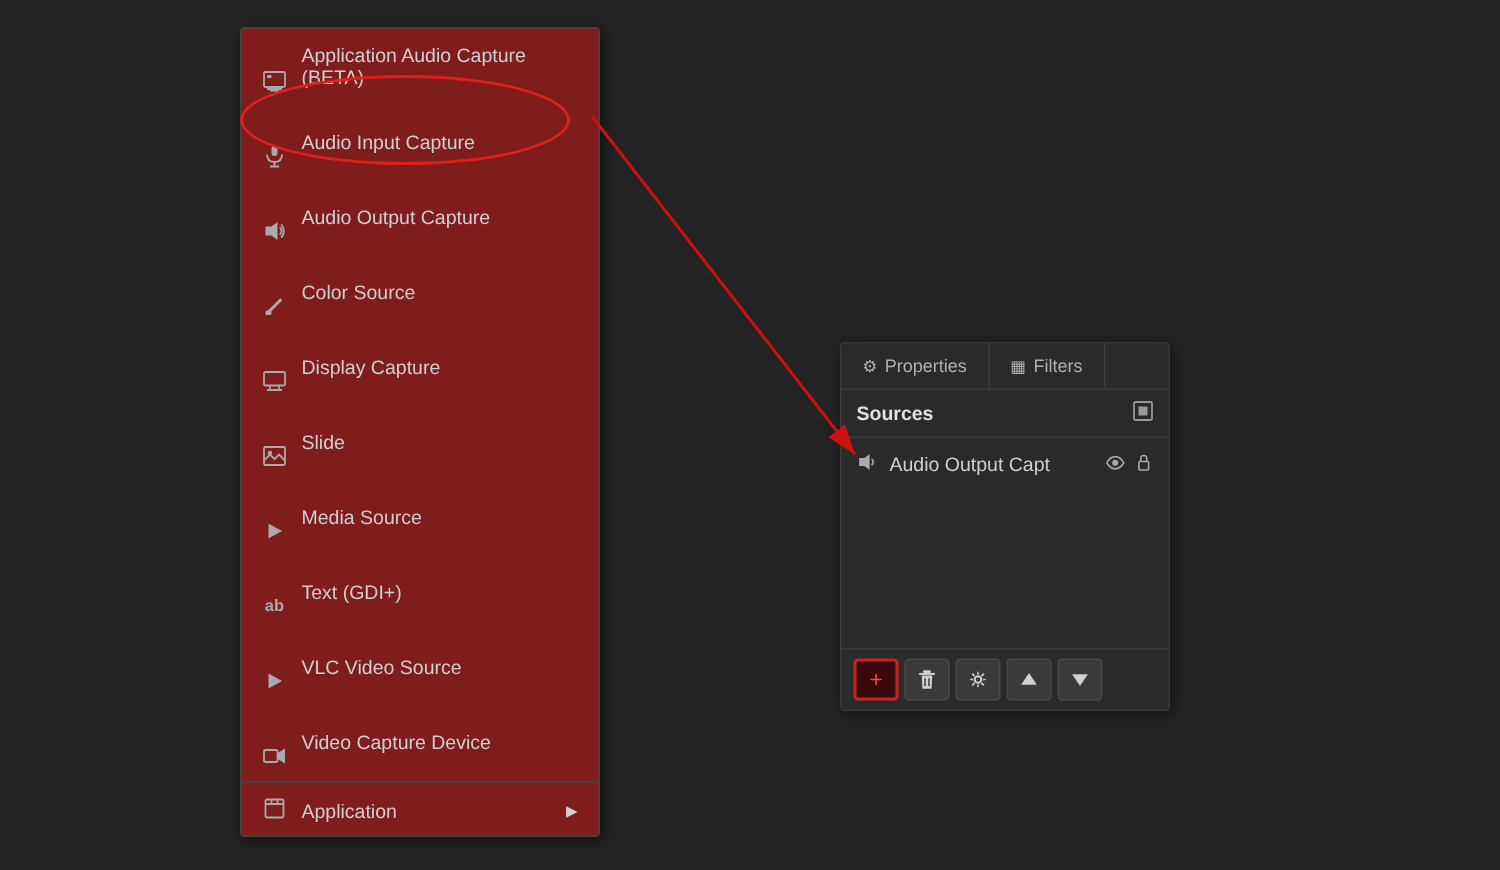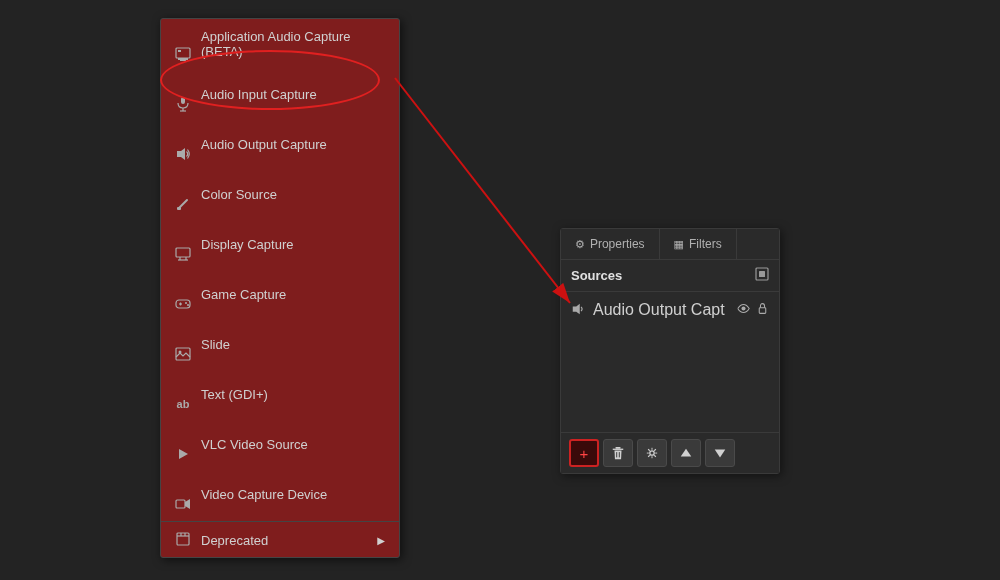--- a/index.html
+++ b/index.html
@@ -157,21 +157,21 @@
       gap: 8px;
       color: #d0d0d0;
       font-size: 12px;
       cursor: pointer;
     }
     .source-row .src-icon {
       font-size: 13px;
     }
     .source-row .src-name {
       flex: 1;
-      font-size: 16px;
+      font-size: 13px;
     }
     .source-row .src-actions {
       display: flex;
       gap: 6px;
       align-items: center;
       color: #888;
     }
     .source-row .src-actions span {
       font-size: 12px;
       cursor: pointer;
@@ -260,45 +260,41 @@
       <svg width="16" height="16" viewBox="0 0 16 16" fill="none" stroke="#aaa" stroke-width="1.2">
         <rect x="1" y="2" width="14" height="9" rx="1"></rect>
         <line x1="5" y1="11" x2="5" y2="14"></line>
         <line x1="11" y1="11" x2="11" y2="14"></line>
         <line x1="3" y1="14" x2="13" y2="14"></line>
       </svg>
     </span>
     <span>Display Capture</span>
   </div>
 
-  <div class="menu-item">
-    <span class="icon">
-      <svg width="16" height="16" viewBox="0 0 16 16" fill="#aaa">
-        <rect x="1" y="4" width="14" height="8" rx="3" fill="none" stroke="#aaa" stroke-width="1.2"></rect>
-        <line x1="4" y1="8" x2="7" y2="8" stroke="#aaa" stroke-width="1.2"></line>
-        <line x1="5.5" y1="6.5" x2="5.5" y2="9.5" stroke="#aaa" stroke-width="1.2"></line>
-        <circle cx="11" cy="7" r="1" fill="#aaa"></circle>
-        <circle cx="13" cy="9" r="1" fill="#aaa"></circle>
-      </svg>
-    </span>
-    <span>Game Capture</span>
-  </div>
 
   <div class="menu-item">
     <span class="icon">
       <svg width="16" height="16" viewBox="0 0 16 16" fill="none" stroke="#aaa" stroke-width="1.2">
         <rect x="1" y="2" width="14" height="12" rx="1"></rect>
         <circle cx="5" cy="6" r="1.5" fill="#aaa" stroke="none"></circle>
         <polyline points="1,11 5,7 8,10 11,7 15,11" fill="none" stroke="#aaa" stroke-width="1.2"></polyline>
       </svg>
     </span>
     <span>Slide</span>
   </div>
 
 
+  <div class="menu-item">
+    <span class="icon">
+      <svg width="16" height="16" viewBox="0 0 16 16" fill="#aaa">
+        <polygon points="4,3 13,8 4,13"></polygon>
+      </svg>
+    </span>
+    <span>Media Source</span>
+  </div>
 
 
   <div class="menu-item">
     <span class="icon" style="font-size:11px;font-weight:bold;color:#aaa;">ab</span>
     <span>Text (GDI+)</span>
   </div>
 
   <div class="menu-item">
     <span class="icon">
       <svg width="16" height="16" viewBox="0 0 16 16" fill="#aaa">
@@ -324,21 +320,21 @@
   <div class="menu-item-sub">
     <div class="left">
       <span class="icon">
         <svg width="16" height="16" viewBox="0 0 16 16" fill="none" stroke="#aaa" stroke-width="1.2">
           <rect x="2" y="2" width="12" height="12" rx="1"></rect>
           <line x1="2" y1="5" x2="14" y2="5"></line>
           <line x1="6" y1="2" x2="6" y2="5"></line>
           <line x1="10" y1="2" x2="10" y2="5"></line>
         </svg>
       </span>
-      <span>Deprecated</span>
+      <span>Application</span>
     </div>
     <span class="arrow">▶</span>
   </div>
 
 </div>
 
 <div class="red-oval"></div>
 
 <svg class="arrow-svg" viewBox="0 0 430 510">
   <defs>

